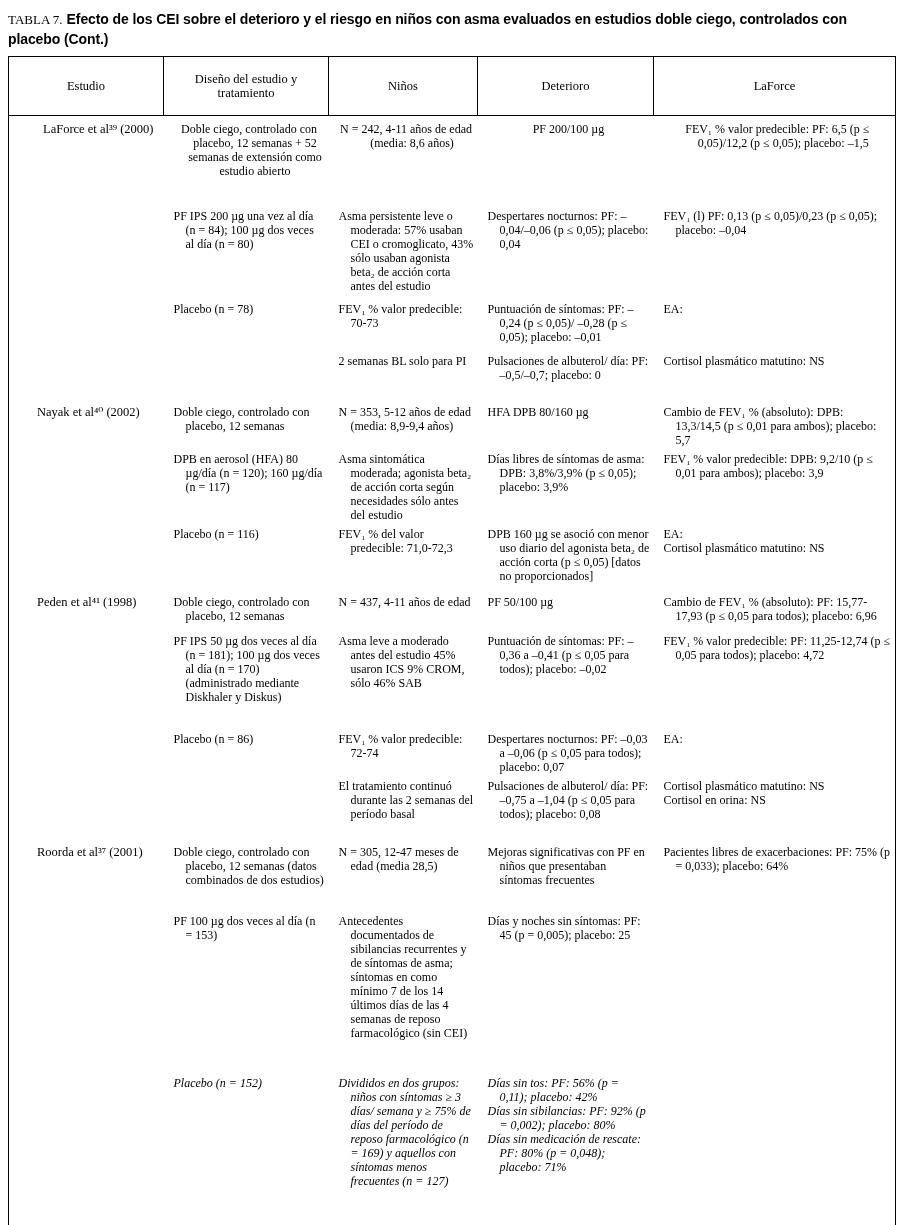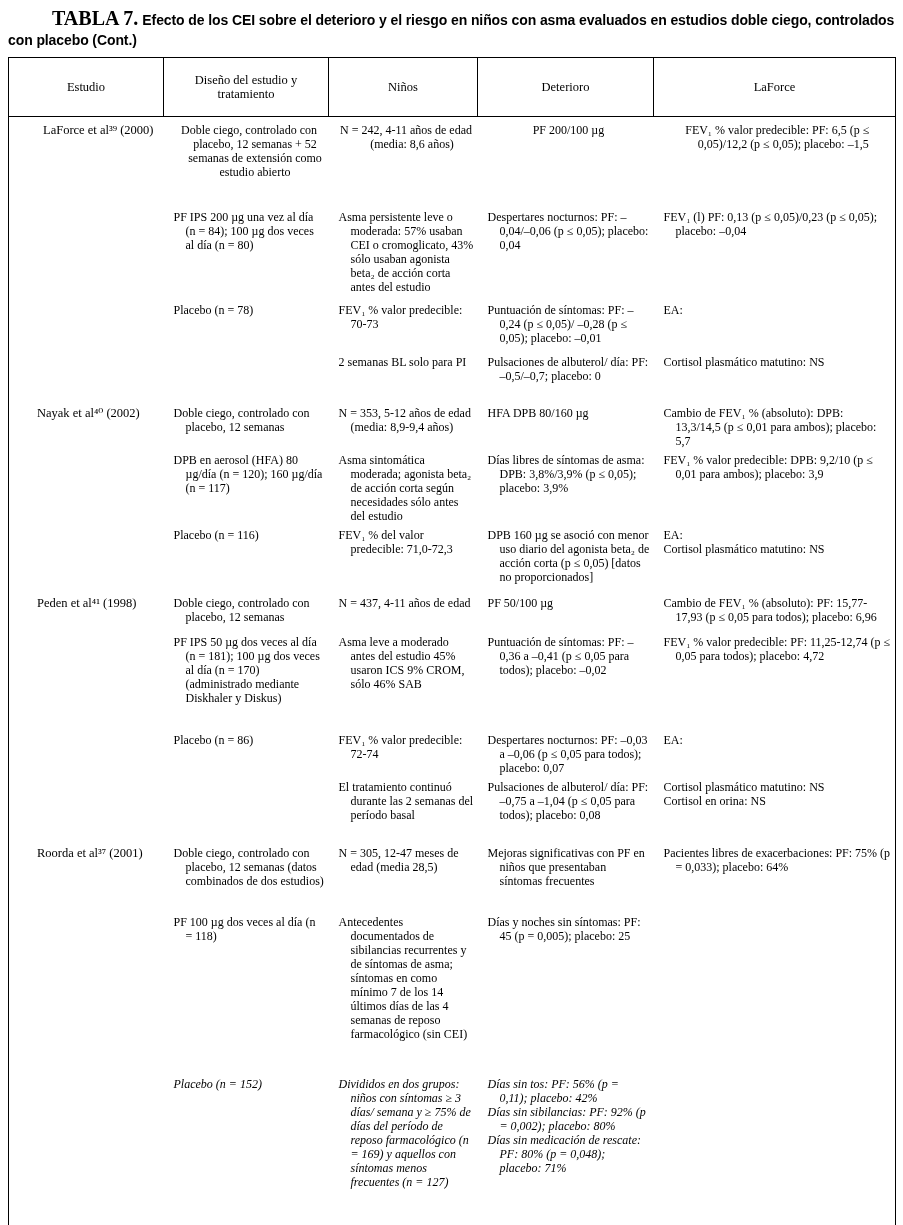--- a/index.html
+++ b/index.html
@@ -18,23 +18,22 @@
     padding: 9px 8px 0 8px;
   }
   
   .doc-title {
     width: 889px;
     line-height: 19px;
     margin-bottom: 7px;
   }
   .title-label {
     font-family: "Liberation Serif", "DejaVu Serif", serif;
-    font-size: 20px;
-    font-weight: bold;
-    margin-left: 44px;
+    font-size: 13px;
+    font-weight: normal;
   }
   .title-text {
     font-family: "Liberation Sans", "DejaVu Sans", sans-serif;
     font-size: 14px;
     font-weight: bold;
     letter-spacing: -0.1px;
   }
   
   table.data-table {
     border-collapse: collapse;
@@ -291,21 +290,21 @@
           <td class="col-deterioro">
             <p class="para">Mejoras significativas con PF en niños que presentaban síntomas frecuentes</p>
           </td>
           <td class="col-riesgo">
             <p class="para">Pacientes libres de exacerbaciones: PF: 75% (p = 0,033); placebo: 64%</p>
           </td>
         </tr>
         <tr style="height: 162px;">
           <td class="col-estudio"></td>
           <td class="col-diseno">
-            <p class="para">PF 100 µg dos veces al día (n = 118)</p>
+            <p class="para">PF 100 µg dos veces al día (n = 153)</p>
           </td>
           <td class="col-ninos">
             <p class="para">Antecedentes documentados de sibilancias recurrentes y de síntomas de asma; síntomas en como mínimo 7 de los 14 últimos días de las 4 semanas de reposo farmacológico (sin CEI)</p>
           </td>
           <td class="col-deterioro">
             <p class="para">Días y noches sin síntomas: PF: 45 (p = 0,005); placebo: 25</p>
           </td>
           <td class="col-riesgo"></td>
         </tr>
         <tr style="height: 155px; font-style: italic;">

